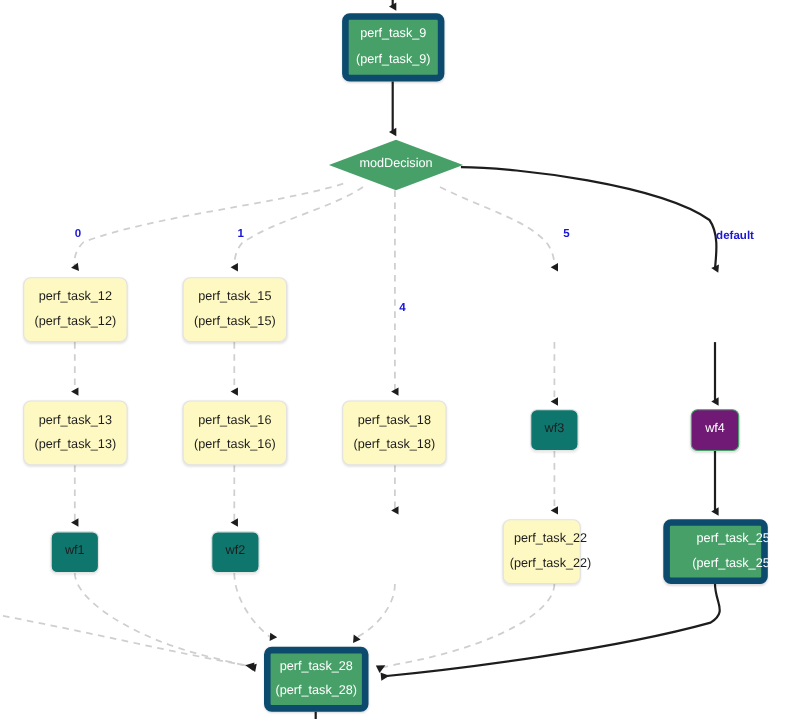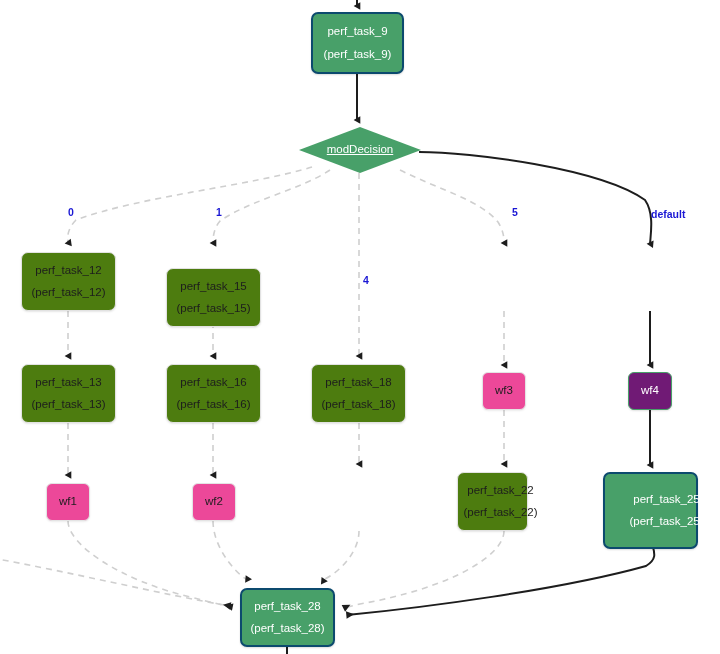--- a/index.html
+++ b/index.html
@@ -32,38 +32,38 @@
     box-sizing: border-box;
     display: flex;
     flex-direction: column;
     align-items: center;
     justify-content: center;
     border-radius: 7px;
     text-align: center;
     line-height: 1.0;
   }
   .node-task {
-    background: #4d7c0f;
+    background: #fef9c3;
     border: 1px solid #e2e2e2;
     box-shadow: 0 1px 2px rgba(0,0,0,0.10);
     color: #1d1d1d;
     font-size: 11.5px;
   }
   .node-task .line1 { margin-bottom: 11px; }
   .node-task .line2 { }
   .node-active {
     background: #48a069;
-    border: 2px solid #0c4a6e;
+    border: 6px solid #0c4a6e;
     box-shadow: 0 1px 2px rgba(0,0,0,0.14);
     color: #ffffff;
     font-size: 11.5px;
   }
   .node-active .line1 { margin-bottom: 11px; }
   .node-sub {
-    background: #ec4899;
+    background: #0f766e;
     border: 1px solid #e4e4e4;
     box-shadow: 0 1px 2px rgba(0,0,0,0.08);
     color: #1d1d1d;
     font-size: 11.5px;
     border-radius: 6px;
   }
   .node-sub-active {
     background: #701a75;
     border: 1px solid #48a069;
     box-shadow: 0 1px 2px rgba(0,0,0,0.12);
@@ -81,21 +81,20 @@
   .diamond-shape {
     position: absolute;
     left: 0; top: 0;
     width: 100%; height: 100%;
   }
   .diamond-label {
     position: relative;
     z-index: 2;
     color: #ffffff;
     font-size: 11.5px;
-    text-decoration: underline;
   }
   .edge-label {
     position: absolute;
     color: #1a17d4;
     font-size: 10.5px;
     font-weight: bold;
     white-space: nowrap;
   }
 </style>
 </head>
@@ -153,21 +152,21 @@
       <polygon points="61,0 122,23 61,46 0,23" fill="#48a069"></polygon>
     </svg>
     <span class="diamond-label">modDecision</span>
   </div>
 
   <div class="node node-task" style="left:21px; top:252px; width:95px; height:59px;">
     <span class="line1">perf_task_12</span>
     <span class="line2">(perf_task_12)</span>
   </div>
 
-  <div class="node node-task" style="left:166px; top:268px; width:95px; height:59px;">
+  <div class="node node-task" style="left:166px; top:252px; width:95px; height:59px;">
     <span class="line1">perf_task_15</span>
     <span class="line2">(perf_task_15)</span>
   </div>
 
 
 
   <div class="node node-task" style="left:21px; top:364px; width:95px; height:59px;">
     <span class="line1">perf_task_13</span>
     <span class="line2">(perf_task_13)</span>
   </div>
@@ -197,21 +196,21 @@
   <div class="node node-sub" style="left:192px; top:483px; width:44px; height:38px;">
     <span>wf2</span>
   </div>
 
 
   <div class="node node-task" style="left:457px; top:472px; width:71px; height:59px;padding-left:16px;">
     <span class="line1">perf_task_22</span>
     <span class="line2">(perf_task_22)</span>
   </div>
 
-  <div class="node node-active" style="left:603px; top:472px; width:95px; height:77px;padding-left:32px;">
+  <div class="node node-active" style="left:603px; top:472px; width:95px; height:59px;padding-left:32px;">
     <span class="line1">perf_task_25</span>
     <span class="line2">(perf_task_25)</span>
   </div>
 
   <div class="node node-active" style="left:240px; top:588px; width:95px; height:59px;">
     <span class="line1">perf_task_28</span>
     <span class="line2">(perf_task_28)</span>
   </div>
 
   <span class="edge-label" style="left:68px; top:206px;">0</span>

